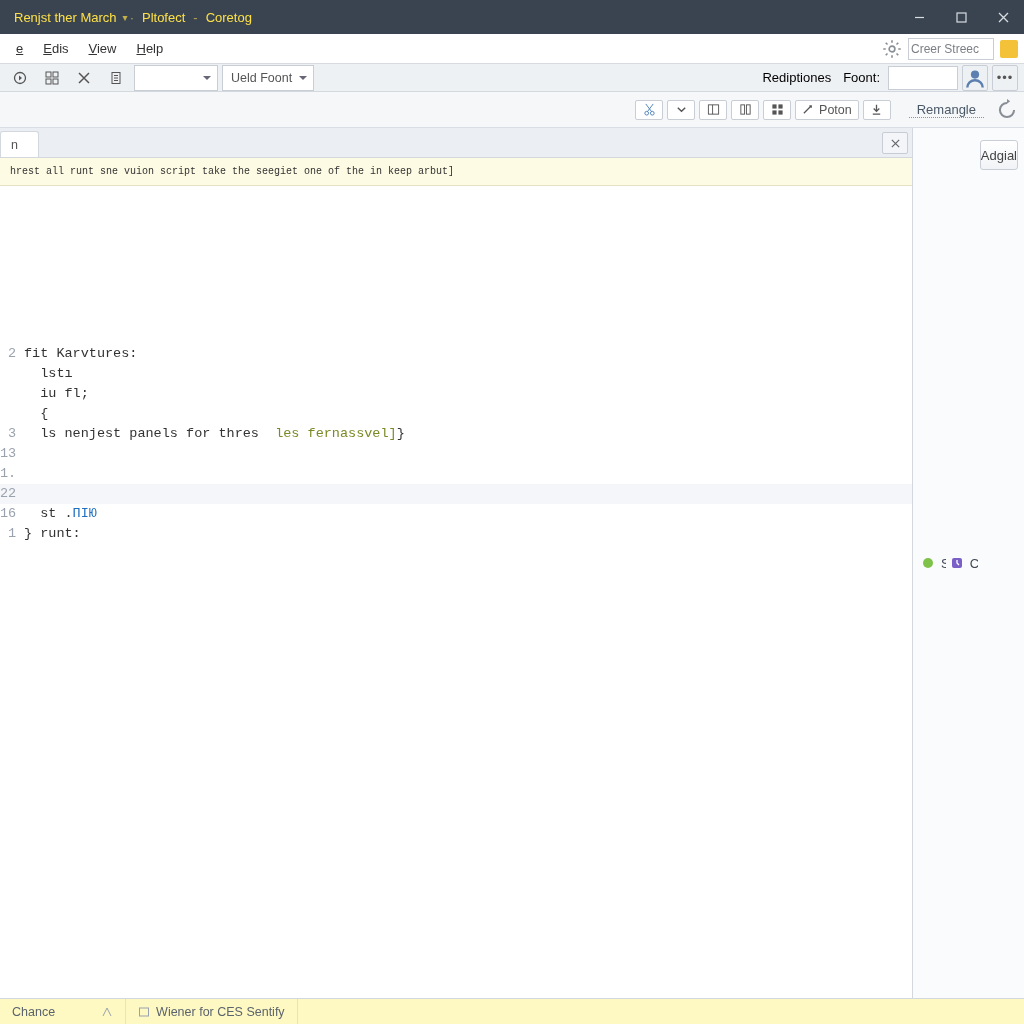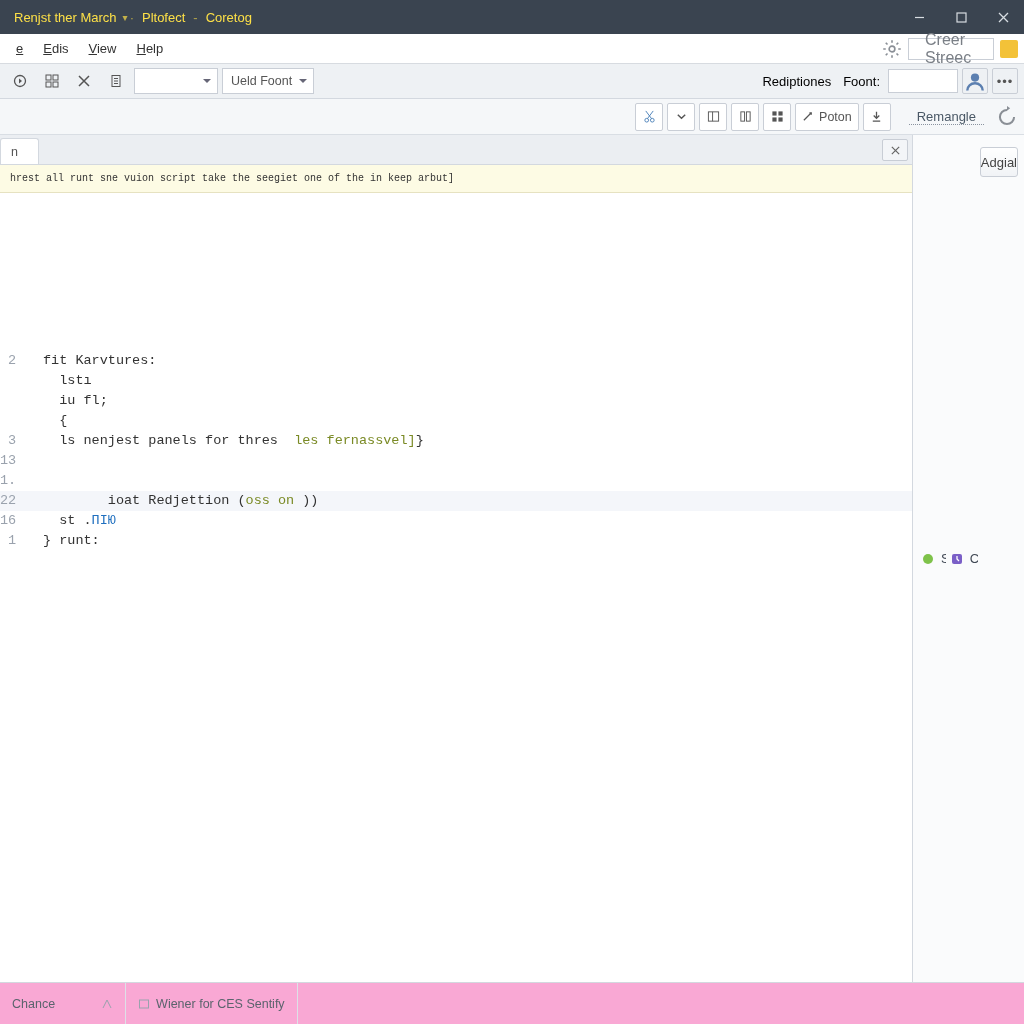--- a/index.html
+++ b/index.html
@@ -54,32 +54,32 @@
 .menubar .right-ctrl {
   display: flex; align-items: center; gap: 6px;
 }
 .menubar .gear {
   width: 20px; height: 20px; display:flex;align-items:center;justify-content:center;
   color:#8a8f96;
 }
 .menubar .search-box {
   border: 1px solid #c9ced6;
   height: 22px; width: 86px;
-  padding: 0 16px;
-  font-size: 16px; color:#7a7f86;
+  padding: 0 2px;
+  font-size: 12px; color:#7a7f86;
   display:flex;align-items:center;
   background:#fff;
 }
 .menubar .right-badge {
   width: 18px; height: 18px; background:#f3c238; border-radius:2px;
 }
 
 
 .toolbar {
-  height: 35px;
+  height: 28px;
   background: #eef1f4;
   border-bottom: 1px solid #d3d8df;
   display: flex;
   align-items: center;
   padding: 0 6px;
   gap: 4px;
 }
 .tool-btn {
   width: 28px; height: 26px;
   border: 1px solid transparent;
@@ -121,21 +121,21 @@
 
 .toolbar2 {
   height: 36px;
   background: #f5f7f9;
   border-bottom: 1px solid #d9dee4;
   display:flex; align-items:center;
   padding: 0 6px; gap:4px;
 }
 .tb2-spacer{flex:1;}
 .tb2-btn{
-  height:28px;min-width:28px;
+  height:20px;min-width:28px;
   border:1px solid #c9ced6; background:#fff;
   display:flex;align-items:center;justify-content:center;
   padding:0 6px; color:#555; border-radius:2px; gap:4px;
   font-size:12.5px;
 }
 .tb2-btn svg{width:13px;height:13px;}
 .tb2-icononly{width:28px;padding:0;}
 .tb2-right-label{
   padding:0 8px; color:#4a5866; font-size:13px;
   border-bottom:1px dotted #8a93a0;
@@ -192,21 +192,21 @@
   padding:8px 0;
 }
 .code-line{
   display:flex;
   white-space:pre;
 }
 .gutter{
   width:22px;text-align:right;padding-right:6px;color:#9aa2ad;flex-shrink:0;
   user-select:none;
 }
-.code{padding-left:2px;margin-left:19px;}
+.code{padding-left:2px;}
 .tok-kw{color:#1f6fbf;}
 .tok-str{color:#7a8a25;}
 .code-line.hl{background:#f4f6fa;}
 
 
 .side-pane{
   width:112px;
   background:#fafbfc;
   border-left:1px solid #d3d8df;
   display:flex;flex-direction:row;
@@ -221,22 +221,22 @@
 .side-spacer{flex:1;}
 .side-btn{
   height:30px;margin:6px 2px;
   border:1px solid #c9ced6;background:linear-gradient(#fff,#f1f3f6);
   border-radius:3px;display:flex;align-items:center;justify-content:center;
   font-size:13px;color:#444;
 }
 
 
 .statusbar{
-  height:42px;
-  background:#f9a8d4;border-top:1px solid #d3d8df;
+  height:26px;
+  background:#fef9c3;border-top:1px solid #d3d8df;
   display:flex;align-items:center;
   font-size:12.5px;color:#5b636d;
 }
 .status-cell{
   padding:0 12px;height:100%;display:flex;align-items:center;
   border-right:1px solid #dde1e7;gap:6px;
 }
 .status-cell svg{width:12px;height:12px;}
 </style>
 </head>
@@ -401,21 +401,21 @@
       <div style="height:150px"></div>
       <div class="code-line"><span class="gutter">2</span><span class="code">fit Karvtures:</span></div>
       <div class="code-line"><span class="gutter"></span><span class="code">  lstı</span></div>
       <div class="code-line"><span class="gutter"></span><span class="code">  iu fl;</span></div>
       <div class="code-line"><span class="gutter"></span><span class="code"></span></div>
       <div class="code-line"><span class="gutter"></span><span class="code"></span></div>
       <div class="code-line"><span class="gutter"></span><span class="code">  {</span></div>
       <div class="code-line"><span class="gutter">3</span><span class="code"><span>  ls nenjest panels for thres  </span><span class="tok-str">les fernassvel]</span><span>}</span></span></div>
       <div class="code-line"><span class="gutter">13</span><span class="code"></span></div>
       <div class="code-line"><span class="gutter">1.</span><span class="code"></span></div>
-      <div class="code-line hl"><span class="gutter">22</span><span class="code"><span>        ioat Redjettion (</span><span class="tok-str">oss on </span><span>))</span></span></div>
+      <div class="code-line hl"><span class="gutter">22</span></div>
       <div class="code-line"><span class="gutter">16</span><span class="code"><span>  st .</span><span class="tok-kw">ПIЮ</span></span></div>
       <div class="code-line"><span class="gutter">1</span><span class="code"><span>} </span><span>runt:</span></span></div>
     </div>
   </div>
 
   <div class="side-pane">
     <div class="side-item">
       <svg viewBox="0 0 14 14">
           <circle cx="7" cy="7" r="5" fill="#7ec24a"></circle>
         </svg>

